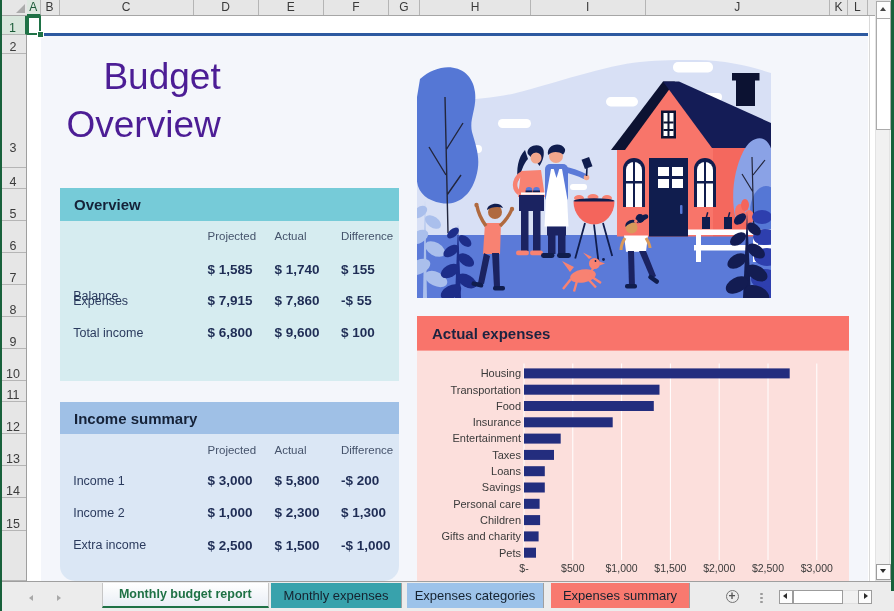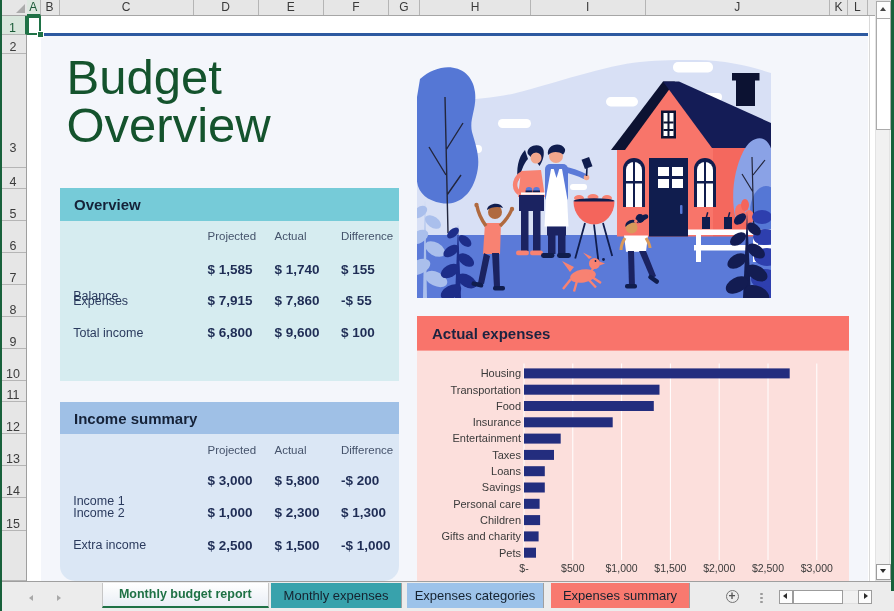--- a/index.html
+++ b/index.html
@@ -58,21 +58,21 @@
 
   <div class="abs" style="left:0;top:0;width:13.5px;height:565px;background:#ffffff;"></div>
 
   <div class="abs" style="left:840.6px;top:0;width:2px;height:565px;background:#ffffff;"></div>
 
   <div class="abs" style="left:13.5px;top:17px;width:827px;height:3px;background:#2d59a0;"></div>
 
   <div class="abs" style="left:0;top:0;width:13.5px;height:19px;border:2px solid #1f7246;box-sizing:border-box;background:#fff;"></div>
   <div class="abs" style="left:9.5px;top:15px;width:5px;height:5px;background:#1f7246;border:1px solid #fff;box-sizing:content-box;"></div>
 
-  <div class="abs" style="left:39.5px;top:36.5px;font-size:49px;line-height:48px;color:#14532d;">Budget<br>Overview</div>
+  <div class="abs" style="left:39.5px;top:36.5px;font-size:37px;line-height:48px;color:#4c1d95;text-align:right;">Budget<br>Overview</div>
 
   <div class="abs" style="left:33px;top:172px;width:339px;height:193px;background:#d6ecf0;">
     <div class="abs" style="left:0;top:0;width:339px;height:32.5px;background:#76cbd8;">
       <div class="abs" style="left:14px;top:8px;font-size:15px;font-weight:bold;color:#152238;">Overview</div>
     </div>
     <div class="abs hdr3" style="top:41.5px;">
         <span class="c1">Projected</span>
         <span class="c2">Actual</span>
         <span class="c3">Difference</span>
       </div>
@@ -98,21 +98,21 @@
 
   <div class="abs" style="left:33px;top:385.5px;width:339px;height:179.5px;background:#dbe7f5;border-radius:15px;">
     <div class="abs" style="left:0;top:0;width:339px;height:32.5px;background:#9fc0e6;">
       <div class="abs" style="left:14px;top:8px;font-size:15px;font-weight:bold;color:#152238;">Income summary</div>
     </div>
     <div class="abs hdr3" style="top:42.9px;">
         <span class="c1">Projected</span>
         <span class="c2">Actual</span>
         <span class="c3">Difference</span>
       </div>
-    <div class="abs lbl" style="top:72.3px;margin-top:20px;">Income 1</div>
+    <div class="abs lbl" style="top:72.3px;">Income 1</div>
       <div class="abs val" style="top:71.7px;">
         <span class="c1">$ 3,000</span>
         <span class="c2">$ 5,800</span>
         <span class="c3">-$ 200</span>
       </div>
     <div class="abs lbl" style="top:104.5px;">Income 2</div>
       <div class="abs val" style="top:103.9px;">
         <span class="c1">$ 1,000</span>
         <span class="c2">$ 2,300</span>
         <span class="c3">$ 1,300</span>

